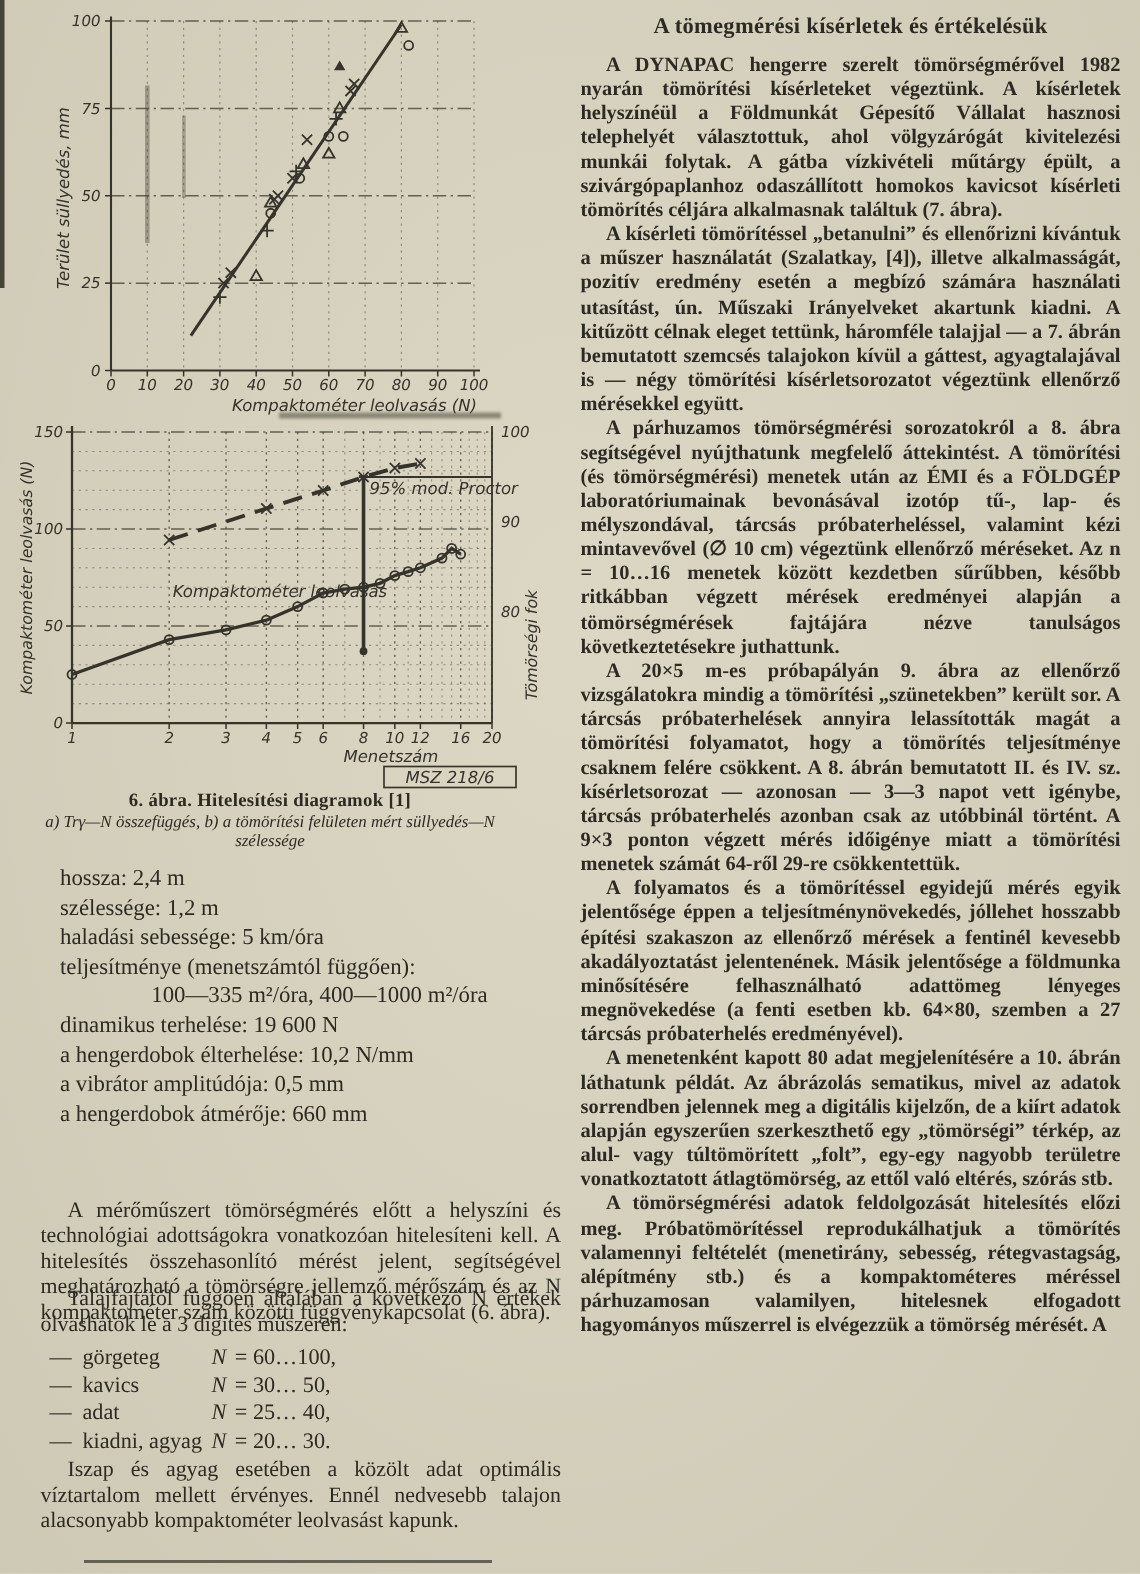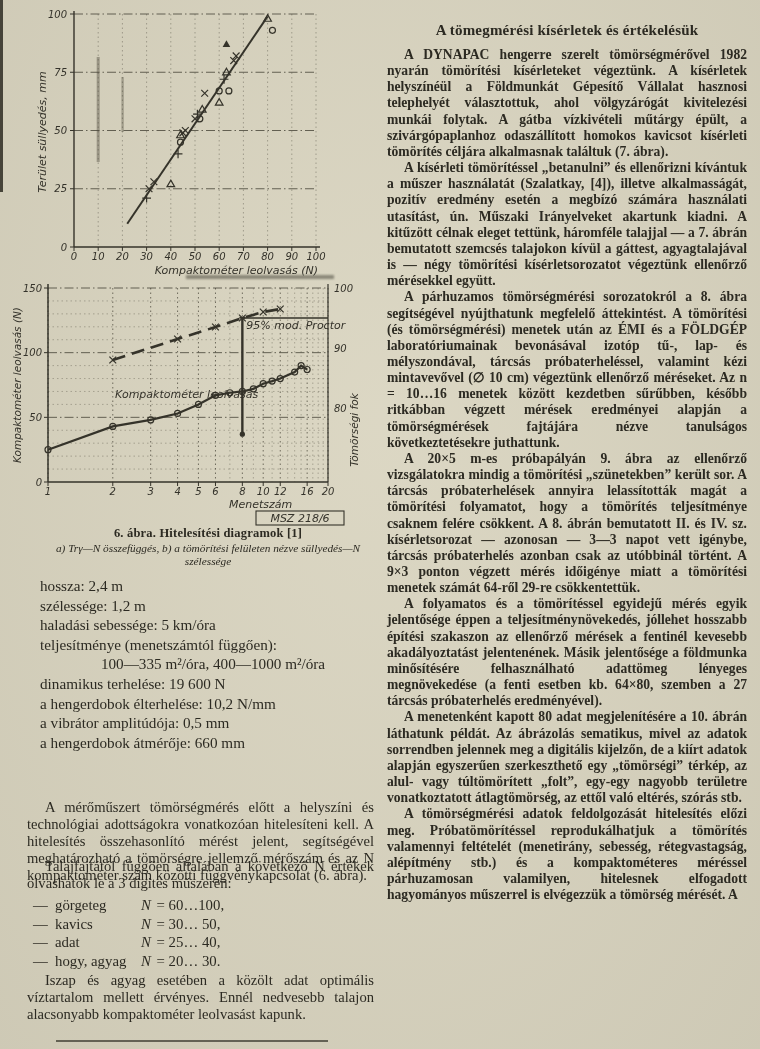--- a/index.html
+++ b/index.html
@@ -24,21 +24,21 @@
   .par{font-size:14.6px;line-height:17.1px;text-align:justify;text-justify:inter-word;}
   .par{text-indent:18px;}
   .soil{font-size:14.8px;line-height:18.7px;}
   .soil-row{display:flex;}
   .soil-row .dash{width:22px;}
   .soil-row .nm{width:86px;}
   .soil-row .val{font-style:normal;}
   .soil-row .nvar{font-style:italic;padding-right:2px;}
   
   .rcol{width:360px;}
-  .rcol h1{font-size:15px;font-weight:bold;text-align:center;margin:12px 0 8px 0;letter-spacing:.2px;}
+  .rcol h1{font-size:15px;font-weight:bold;text-align:center;margin:0 0 8px 0;letter-spacing:.2px;}
   .rcol p{margin:0;font-size:13.6px;line-height:16.15px;text-align:justify;text-justify:inter-word;text-indent:17px;font-weight:bold;}
   .artifact-edge{left:0;top:0;width:3px;height:192px;background:#17160f;opacity:.75;}
   .artifact-smudge{left:186px;top:275px;width:148px;height:4px;background:#4a483c;opacity:.55;filter:blur(1px);}
   .artifact-rule{left:56px;top:1040px;width:272px;height:2px;background:rgba(42,40,30,.65);}
 </style>
 </head>
 <body>
 
 <div class="page"></div>
 
@@ -227,24 +227,24 @@
     <path d="M253.81410031526738 28.6L260.61410031526736 35.4M253.81410031526738 35.4L260.61410031526736 28.6" stroke="#35332a" stroke-width="1.2" fill="none"></path>
     <path d="M270.85502094524884 25.6L277.6550209452488 32.4M270.85502094524884 32.4L277.6550209452488 25.6" stroke="#35332a" stroke-width="1.2" fill="none"></path>
     <text x="109.09382672692504" y="118" font-size="11" font-family="&quot;DejaVu Sans&quot;,sans-serif" font-style="italic" fill="#35332a">Kompaktométer leolvasás</text>
     <text x="0" y="0" font-size="10.5" font-family="&quot;DejaVu Sans&quot;,sans-serif" font-style="italic" fill="#35332a" text-anchor="middle" transform="translate(15,105) rotate(-90)">Kompaktométer leolvasás (N)</text>
     <text x="0" y="0" font-size="10.5" font-family="&quot;DejaVu Sans&quot;,sans-serif" font-style="italic" fill="#35332a" text-anchor="middle" transform="translate(352,150) rotate(-90)">Tömörségi fok</text>
     <text x="286.2550209452488" y="228" font-size="11" font-family="&quot;DejaVu Sans&quot;,sans-serif" font-style="italic" fill="#35332a" text-anchor="end">Menetszám</text>
     <rect x="250" y="231" width="88" height="14" fill="none" stroke="#35332a" stroke-width="1.1"></rect>
     <text x="294" y="242" font-size="11" font-family="&quot;DejaVu Sans&quot;,sans-serif" font-style="italic" fill="#35332a" text-anchor="middle">MSZ 218/6</text>
   </svg>
 
-<div class="abs caption" style="left:32px;top:527px">
+<div class="abs caption" style="left:4px;top:527px">
   <div class="t">6. ábra. Hitelesítési diagramok [1]</div>
   <div class="s">
-    <span>a) Trγ—N összefüggés, b) a tömörítési felületen nézve süllyedés—N</span><br>
+    <span>a) Trγ—N összefüggés, b) a tömörítési felületen mért süllyedés—N</span><br>
     <span>szélessége</span>
   </div>
 </div>
 
 <div id="specs" class="abs specs" style="left:40px;top:576px;width:330px"><div class="">hossza: 2,4 m</div><div class="">szélessége: 1,2 m</div><div class="">haladási sebessége: 5 km/óra</div><div class="">teljesítménye (menetszámtól függően):</div><div class="indent">100—335 m²/óra, 400—1000 m²/óra</div><div class="">dinamikus terhelése: 19 600 N</div><div class="">a hengerdobok élterhelése: 10,2 N/mm</div><div class="">a vibrátor amplitúdója: 0,5 mm</div><div class="">a hengerdobok átmérője: 660 mm</div></div>
 
 <div class="abs par" style="left:27px;top:799px;width:347px">A mérőműszert tömörségmérés előtt a helyszíni és technológiai adottságokra vonatkozóan hitelesíteni kell. A hitelesítés összehasonlító mérést jelent, segítségével meghatározható a tömörségre jellemző mérőszám és az N kompaktométer szám közötti függvénykapcsolat (6. ábra).</div>
 <div class="abs par" style="left:27px;top:858px;width:347px">Talajfajtától függően általában a következő N értékek olvashatók le a 3 digites műszeren:</div>
 <div id="soil" class="abs soil" style="left:33px;top:896px;width:300px">
     <div class="soil-row">
@@ -257,21 +257,21 @@
       <span class="nm">kavics</span>
       <span class="val"><span class="nvar">N</span><span class="rng"> = 30…  50,</span></span>
     </div>
     <div class="soil-row">
       <span class="dash">—</span>
       <span class="nm">adat</span>
       <span class="val"><span class="nvar">N</span><span class="rng"> = 25…  40,</span></span>
     </div>
     <div class="soil-row">
       <span class="dash">—</span>
-      <span class="nm">hogy, agyag</span>
+      <span class="nm">kiadni, agyag</span>
       <span class="val"><span class="nvar">N</span><span class="rng"> = 20…  30.</span></span>
     </div>
   </div>
 <div class="abs par" style="left:27px;top:972px;width:347px">Iszap és agyag esetében a közölt adat optimális víztartalom mellett érvényes. Ennél nedvesebb talajon alacsonyabb kompaktométer leolvasást kapunk.</div>
 
 <div class="abs rcol" style="left:387px;top:10px">
   <h1>A tömegmérési kísérletek és értékelésük</h1>
   <div id="rparas">
       <p>A DYNAPAC hengerre szerelt tömörségmérővel 1982 nyarán tömörítési kísérleteket végeztünk. A kísérletek helyszínéül a Földmunkát Gépesítő Vállalat hasznosi telephelyét választottuk, ahol völgyzárógát kivitelezési munkái folytak. A gátba vízkivételi műtárgy épült, a szivárgópaplanhoz odaszállított homokos kavicsot kísérleti tömörítés céljára alkalmasnak találtuk (7. ábra).</p>
       <p>A kísérleti tömörítéssel „betanulni” és ellenőrizni kívántuk a műszer használatát (Szalatkay, [4]), illetve alkalmasságát, pozitív eredmény esetén a megbízó számára használati utasítást, ún. Műszaki Irányelveket akartunk kiadni. A kitűzött célnak eleget tettünk, háromféle talajjal — a 7. ábrán bemutatott szemcsés talajokon kívül a gáttest, agyagtalajával is — négy tömörítési kísérletsorozatot végeztünk ellenőrző mérésekkel együtt.</p>

